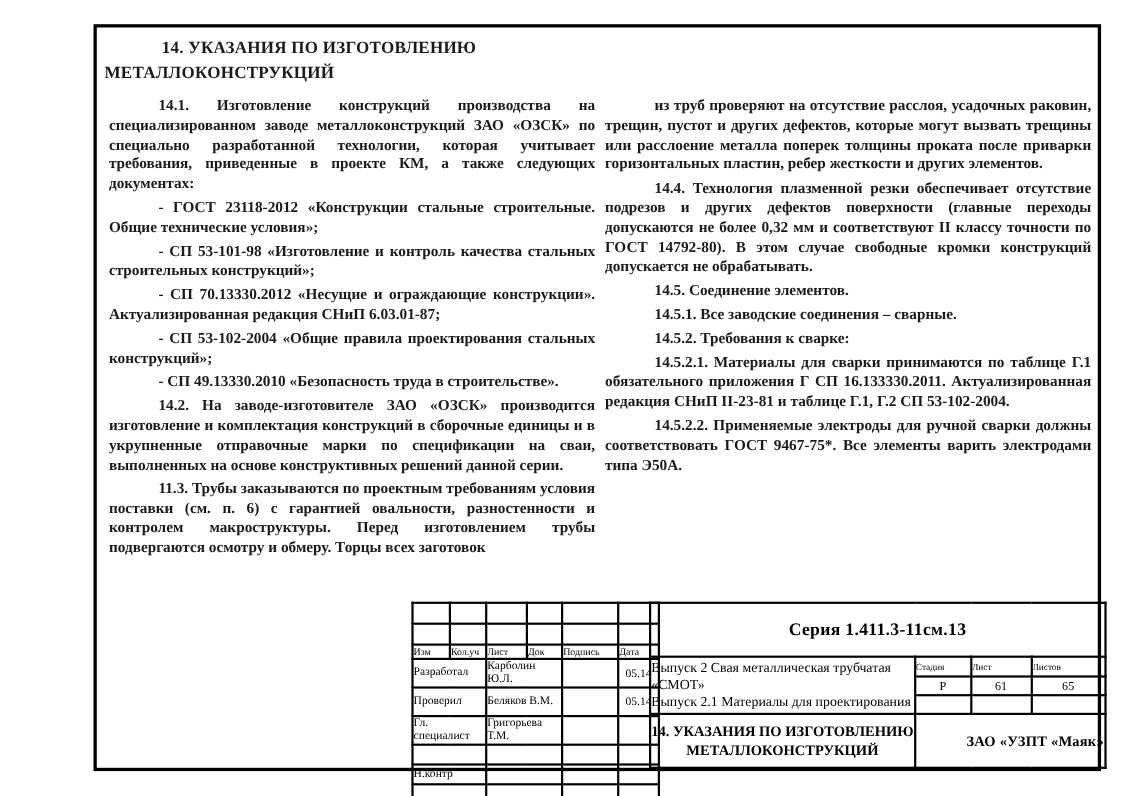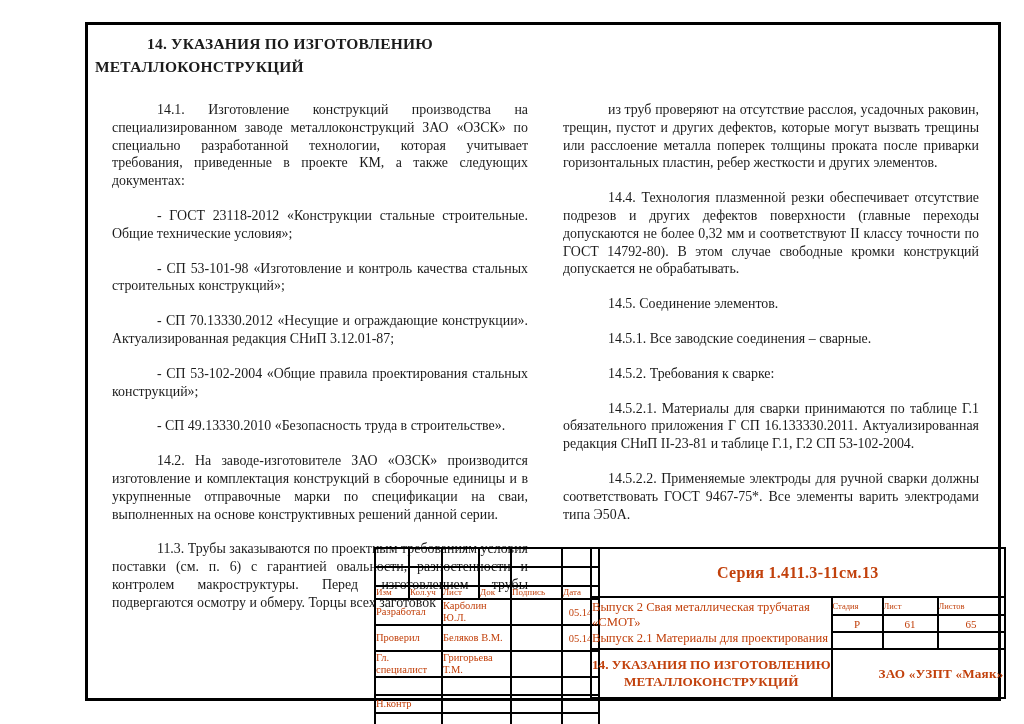--- a/index.html
+++ b/index.html
@@ -7,23 +7,23 @@
        font-family:"Liberation Serif","DejaVu Serif",serif;color:#1b1b1b;}
   .frame{position:absolute;left:85px;top:22px;width:916px;height:679px;
          border:3px solid #000;box-sizing:border-box;background:#fff;}
   .heading{position:absolute;left:95px;top:32px;width:455px;
            font-weight:bold;font-size:15.5px;line-height:23px;letter-spacing:.2px;}
   .heading .h1{padding-left:52px;}
   .col{position:absolute;top:84px;width:450px;text-align:justify;
        font-size:13.9px;line-height:17.8px;}
   .col-left{left:95px;}
   .col-right{left:546px;}
-  .col p{margin:17px;text-indent:45px;}
+  .col p{margin:4px;text-indent:45px;font-weight:bold;}
   table.stamp{position:absolute;border-collapse:collapse;table-layout:fixed;
-              font-family:"Liberation Serif","DejaVu Serif",serif;color:#c2410c;}
+              font-family:"Liberation Serif","DejaVu Serif",serif;color:#000000;}
   table.stamp td{border:2px solid #000;padding:0;overflow:hidden;vertical-align:middle;}
   table.sig{left:374px;top:547px;}
   table.main{left:590px;top:547px;}
   td.lbl{font-size:9px;vertical-align:top;text-align:left;padding:0 0 0 3px;line-height:11px;}
   td.role,td.name{font-size:10.5px;text-align:left;padding:0 0 0 3px;line-height:12px;}
   td.date{font-size:10.5px;text-align:center;}
   td.series{font-weight:bold;font-size:16px;text-align:center;letter-spacing:.3px;}
   td.issue{font-size:12.6px;text-align:left;line-height:15.5px;}
   td.issue div{white-space:nowrap;}
   td.minihdr{font-size:8.5px;vertical-align:top;text-align:left;padding:1px 0 0 3px;line-height:10px;}
@@ -39,21 +39,21 @@
 
 <div class="heading">
   <div class="h1">14. УКАЗАНИЯ ПО ИЗГОТОВЛЕНИЮ</div>
   <div class="h2">МЕТАЛЛОКОНСТРУКЦИЙ</div>
 </div>
 
 <div class="col col-left">
   <p>14.1. Изготовление конструкций производства на специализированном заводе металлоконструкций ЗАО «ОЗСК» по специально разработанной технологии, которая учитывает требования, приведенные в проекте КМ, а также следующих документах:</p>
   <p>- ГОСТ 23118-2012 «Конструкции стальные строительные. Общие технические условия»;</p>
   <p>- СП 53-101-98 «Изготовление и контроль качества стальных строительных конструкций»;</p>
-  <p>- СП 70.13330.2012 «Несущие и ограждающие конструкции». Актуализированная редакция СНиП 3.12.01-87;</p>
+  <p>- СП 70.13330.2012 «Несущие и ограждающие конструкции». Актуализированная редакция СНиП 6.03.01-87;</p>
   <p>- СП 53-102-2004 «Общие правила проектирования стальных конструкций»;</p>
   <p>- СП 49.13330.2010 «Безопасность труда в строительстве».</p>
   <p>14.2. На заводе-изготовителе ЗАО «ОЗСК» производится изготовление и комплектация конструкций в сборочные единицы и в укрупненные отправочные марки по спецификации на сваи, выполненных на основе конструктивных решений данной серии.</p>
   <p>11.3. Трубы заказываются по проектным требованиям условия поставки (см. п. 6) с гарантией овальности, разностенности и контролем макроструктуры. Перед изготовлением трубы подвергаются  осмотру и обмеру. Торцы всех заготовок</p>
 </div>
 
 <div class="col col-right">
   <p>из труб проверяют на отсутствие расслоя, усадочных раковин, трещин, пустот и других дефектов, которые могут вызвать трещины или расслоение металла поперек толщины проката после приварки горизонтальных пластин, ребер жесткости и других элементов.</p>
   <p>14.4. Технология плазменной резки обеспечивает отсутствие подрезов и других дефектов поверхности (главные переходы допускаются не более 0,32 мм и соответствуют II классу точности по ГОСТ 14792-80). В этом случае свободные кромки конструкций допускается не обрабатывать.</p>
   <p>14.5. Соединение элементов.</p>

